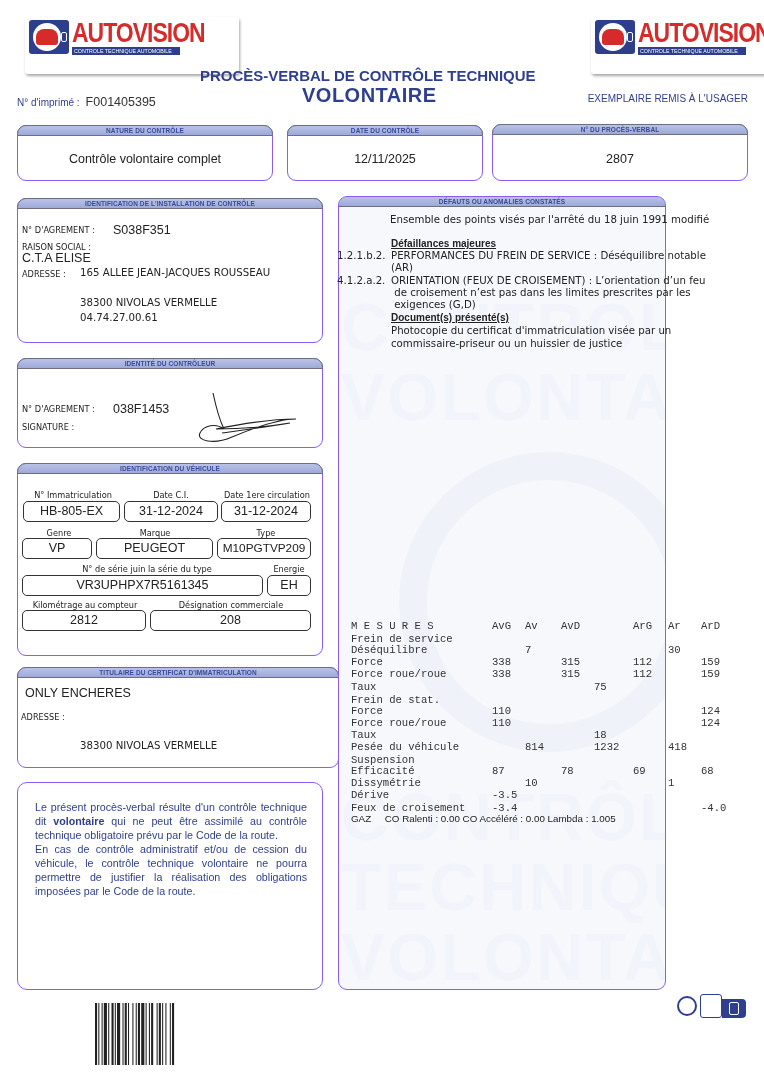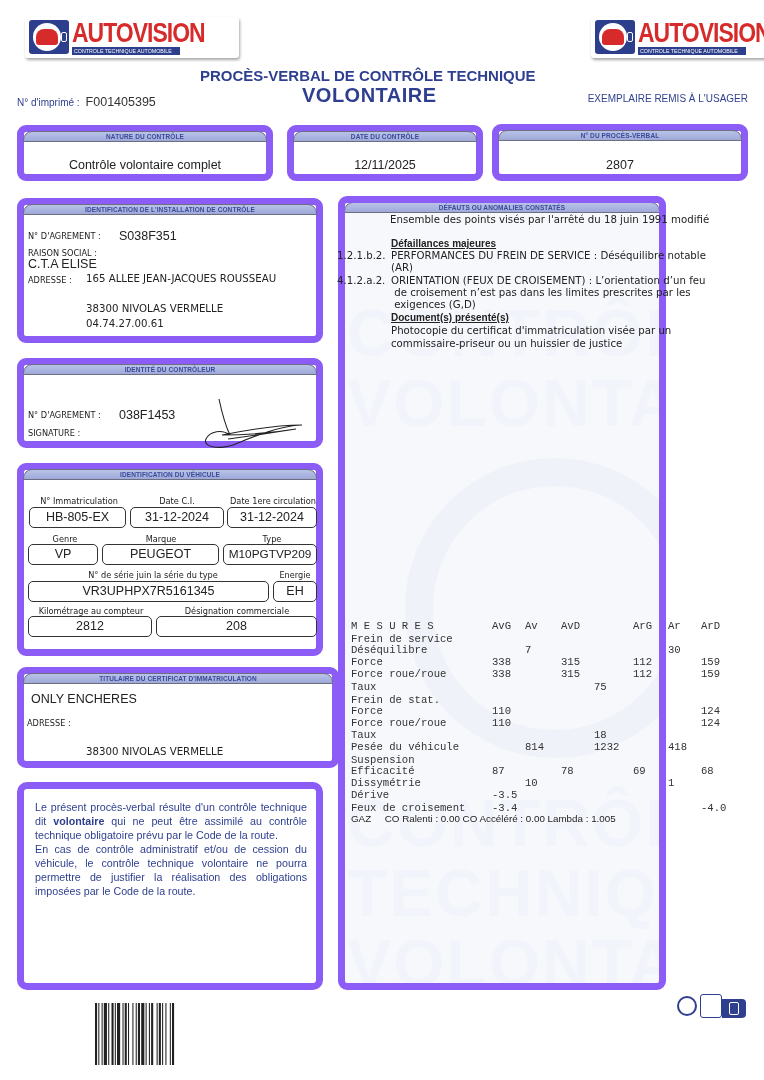--- a/index.html
+++ b/index.html
@@ -1,36 +1,36 @@
 <!DOCTYPE html>
 <html><head>
 <meta charset="utf-8">
 <style>
   * { box-sizing: border-box; margin: 0; padding: 0; }
   html, body { width: 764px; height: 1080px; background: #ffffff; overflow: hidden; }
   body { position: relative; font-family: "Liberation Sans", sans-serif; color: #222; }
 
   .logo { position: absolute; display: flex; align-items: stretch; background: #fff;
-    border-radius: 3px; box-shadow: 1px 2px 3px rgba(0,0,0,0.35); padding: 3px 5px 3px 4px; }
+    border-radius: 3px; box-shadow: 1px 2px 3px rgba(0,0,0,0.35); padding: 3px 5px 19px 4px; }
   .logo .emblem { width: 40px; height: 34px; background: #2c3e8c; border-radius: 3px; position: relative; overflow: hidden; }
   .logo .emblem .ring { position: absolute; left: 4px; top: 3px; width: 28px; height: 28px; border-radius: 50%; background: #fff; }
   .logo .emblem .car { position: absolute; left: 7px; top: 9px; width: 22px; height: 16px; border-radius: 8px 8px 3px 3px; background: #d72b2b; }
   .logo .emblem .plug { position: absolute; right: 2px; top: 12px; width: 6px; height: 10px; border: 1.5px solid #fff; border-radius: 2px; }
   .logo .text { display: flex; flex-direction: column; margin-left: 3px; }
   .logo .brand { font-family: "Liberation Sans Narrow", "Liberation Sans", sans-serif; font-weight: bold; color: #d72b2b;
     font-size: 28px; line-height: 26px; letter-spacing: -1.2px; transform: scaleX(0.82); transform-origin: left; }
   .logo .sub { background: #2c3e8c; color: #fff; font-size: 5.3px; padding: 1px 2px; margin-top: 1px; width: 108px; letter-spacing: 0; }
 
   .title1 { position: absolute; left: 200px; top: 67px; font-size: 15px; font-weight: bold; color: #2f3f8f; letter-spacing: 0; }
   .title2 { position: absolute; left: 302px; top: 84px; font-size: 20px; font-weight: bold; color: #2f3f8f; letter-spacing: 0.5px; }
   .imprime { position: absolute; left: 17px; top: 95px; font-size: 10px; color: #2f3f8f; }
   .imprime .val { font-size: 12.5px; margin-left: 6px; color: #333; }
   .exemplaire { position: absolute; right: 16px; top: 93px; font-size: 10px; color: #2f3f8f; }
 
-  .box { position: absolute; border: 7px solid #8b5cf6; border-radius: 9px; background: #fff; }
+  .box { position: absolute; border: 1px solid #8b5cf6; border-radius: 9px; background: #fff; }
   .box .hdr { position: absolute; left: -1px; right: -1px; top: -1px; height: 11px; border-radius: 9px 9px 0 0;
     background: linear-gradient(#b9c3e8, #9ea9d8); border: 1px solid #6b6f80; border-bottom: 1px solid #6b6f80;
     font-size: 6.5px; font-weight: bold; color: #3a4a9a; text-align: center; line-height: 9px; letter-spacing: 0.1px; }
   .box .big { position: absolute; left: 0; right: 0; text-align: center; font-size: 12.5px; color: #222; }
 
   .lbl { font-family: "DejaVu Sans", sans-serif; font-size: 8.2px; color: #222; }
 
   .abs { position: absolute; }
   .vfield { position: absolute; border: 1px solid #333; border-radius: 5px; text-align: center; font-size: 12.5px; line-height: 18px; color: #222; background:#fff; white-space: nowrap; overflow: hidden; }
   .vlabel { position: absolute; font-family: "DejaVu Sans", sans-serif; font-size: 8.2px; color: #222; white-space: nowrap; text-align:center; }

